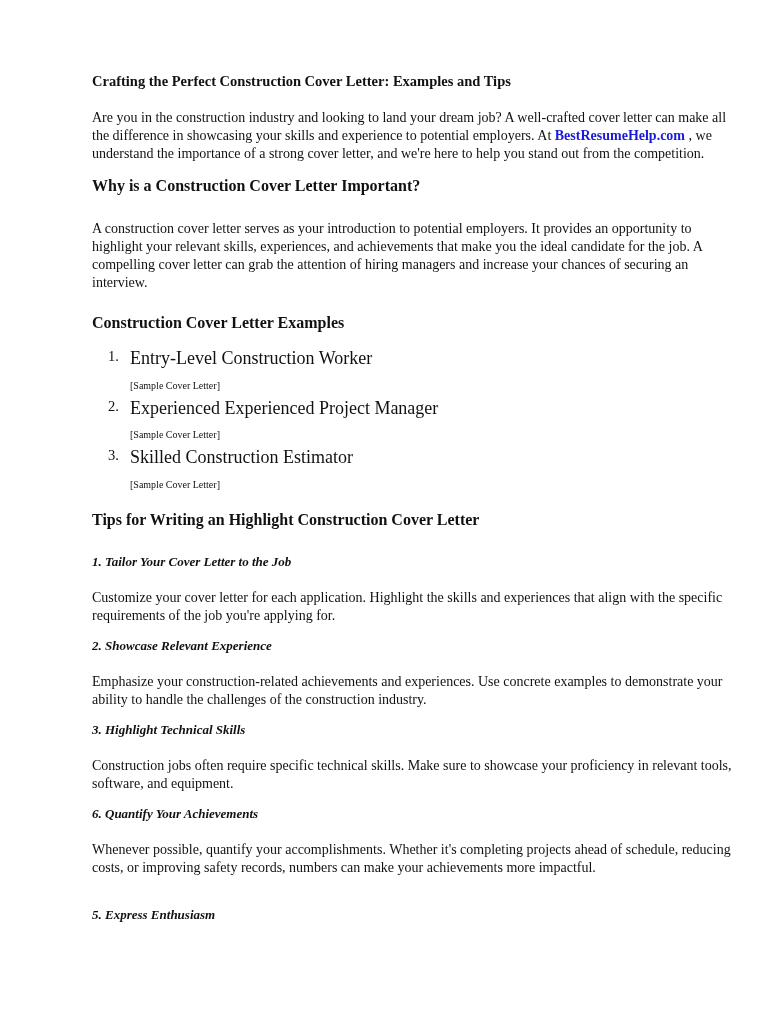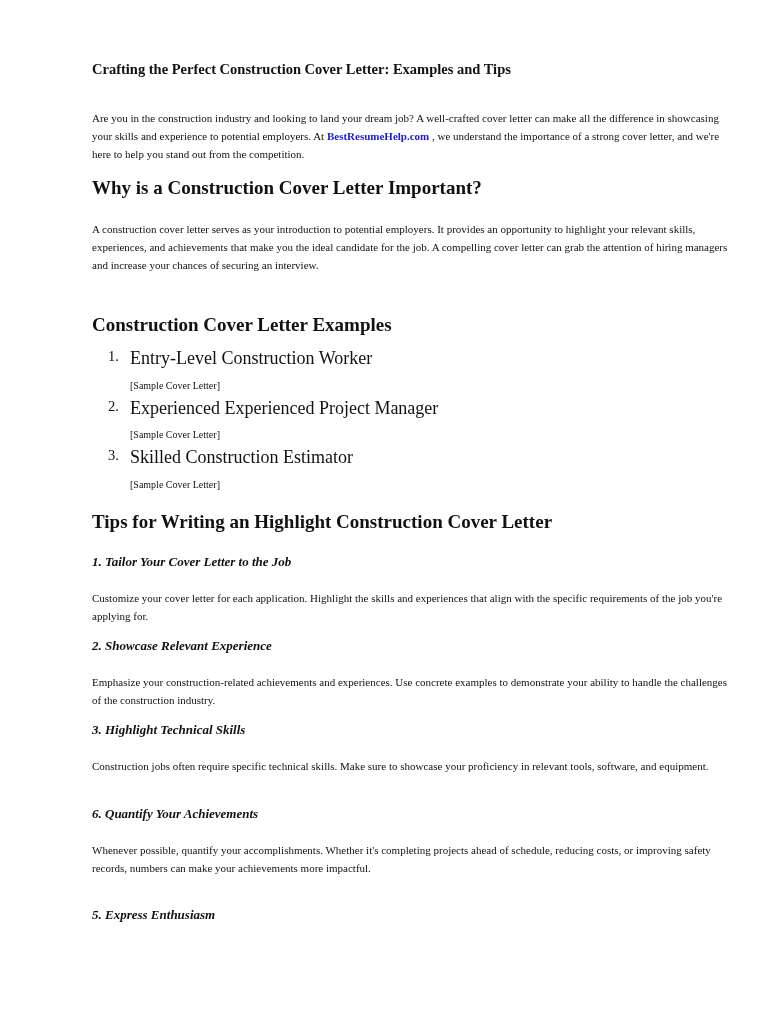--- a/index.html
+++ b/index.html
@@ -1,21 +1,21 @@
 <!DOCTYPE html>
 <html><head>
 <meta charset="utf-8">
 <style>
   html, body { margin:0; padding:0; background:#fff; }
   body { width:768px; height:1024px; overflow:hidden; font-family:"Liberation Serif", serif; color:#111; position:relative; }
   .page { position:absolute; left:92px; top:0; width:640px; }
   .abs { position:absolute; left:0; white-space:nowrap; }
-  .title { font-weight:bold; font-size:14.5px; }
-  .p { font-size:11px; line-height:18px; white-space:normal; width:640px; }
-  .h2 { font-weight:bold; font-size:19px; }
+  .title { font-weight:bold; font-size:14.5px;margin-top:12px; }
+  .p { font-size:14px; line-height:18px; white-space:normal; width:640px; }
+  .h2 { font-weight:bold; font-size:16px; }
   .h3 { font-weight:bold; font-size:13px;font-style:italic; }
   .link { color:#1a1adb; font-weight:bold; text-decoration:none; }
   .li-num { position:absolute; left:16px; font-size:14.5px; }
   .li-text { position:absolute; left:38px; font-weight:normal; font-size:18px; white-space:nowrap; }
   .li-sub { position:absolute; left:38px; font-size:10px; white-space:nowrap; }
 </style>
 </head>
 <body>
 
 <div class="page">

